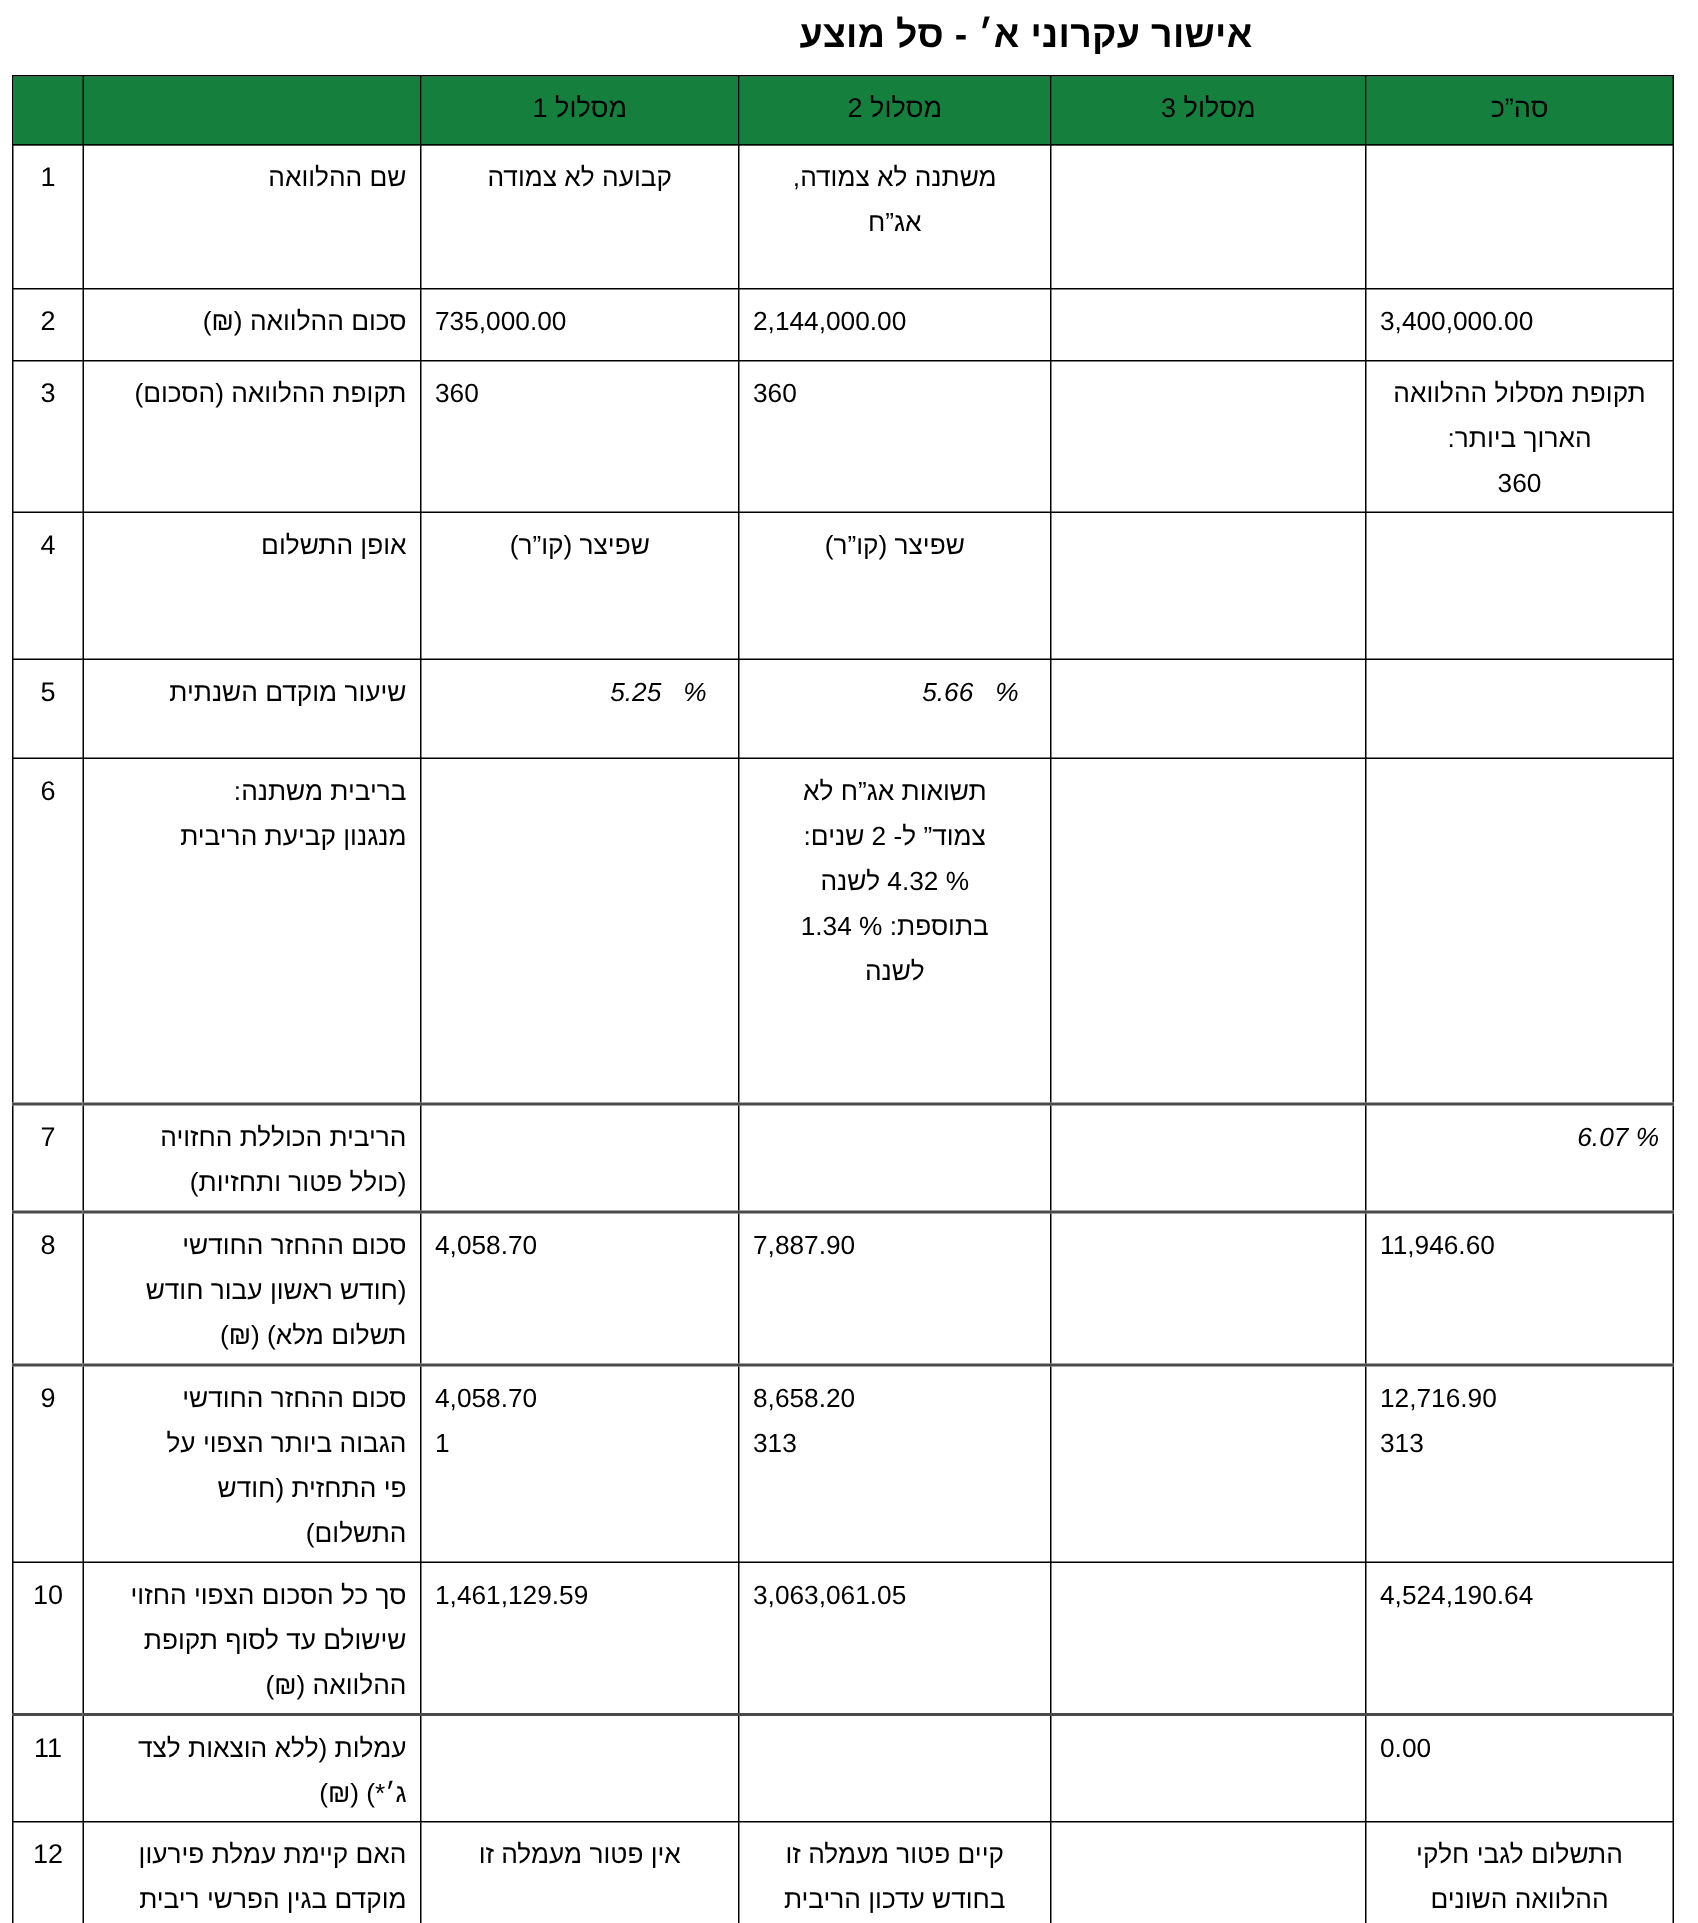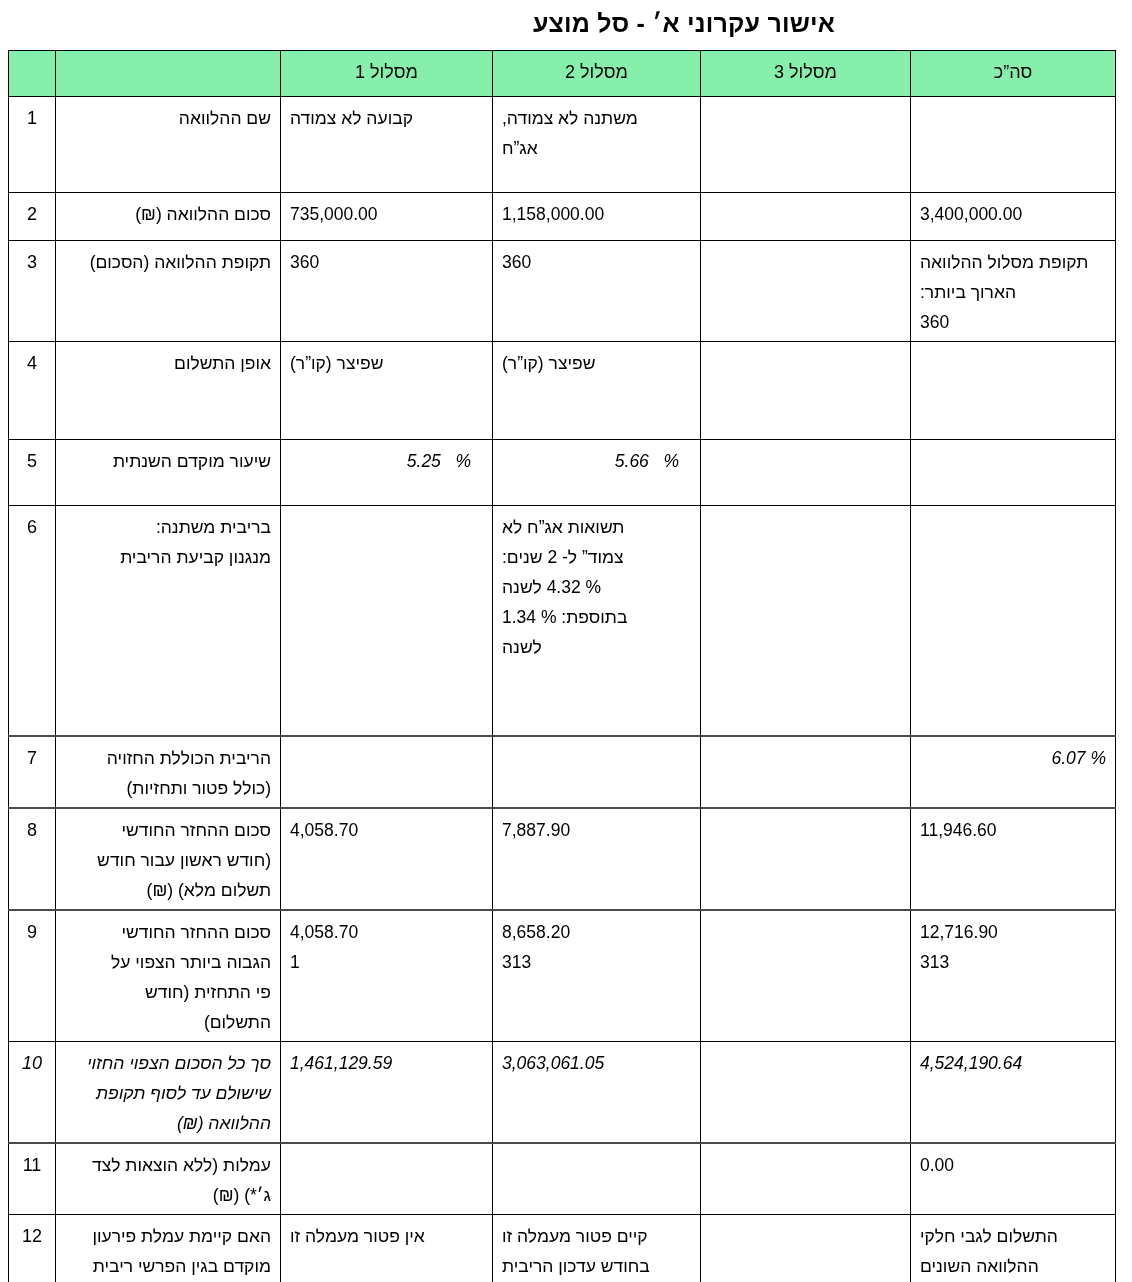--- a/index.html
+++ b/index.html
@@ -43,21 +43,21 @@
   }
   table.sal-table td, table.sal-table th {
     border: 1px solid #000000;
     vertical-align: top;
     padding: 6px 9px 4px 9px;
     line-height: 30px;
     font-weight: normal;
     box-sizing: border-box;
   }
   thead th {
-    background: #86efac;
+    background: #15803d;
     text-align: center;
     font-weight: bold;
     font-size: 18px;
     height: 46px;
     vertical-align: middle;
     padding: 2px 6px;
     border-bottom: 2px solid #4a4a4a;
   }
   .col-num   { width: 47px;  }
   .col-label { width: 225px; }
@@ -74,21 +74,21 @@
   }
   td.label {
     text-align: right;
     direction: rtl;
   }
   td.val {
     text-align: left;
     direction: rtl;
   }
   td.val.rtl-text {
-    text-align: left;
+    text-align: center;
   }
   .num-val {
     direction: ltr;
     unicode-bidi: embed;
     display: inline-block;
   }
   .pct-line {
     direction: ltr;
     unicode-bidi: embed;
     display: block;
@@ -99,21 +99,21 @@
 
   tr.r1 td { height: 96px; }
   tr.r2 td { height: 48px; }
   tr.r3 td { height: 92px; }
   tr.r4 td { height: 98px; }
   tr.r5 td { height: 66px; }
   tr.r6 td { height: 230px; }
   tr.r7 td { height: 68px; }
   tr.r8 td { height: 80px; }
   tr.r9 td { height: 115px; }
-  tr.r10 td { height: 100px; font-style: italic; }
+  tr.r10 td { height: 100px; }
   tr.r11 td { height: 63px; margin-left: 10px; }
   tr.r12 td { height: 104px; }
 
   tr.thick-top > td { border-top: 2px solid #4a4a4a; }
 
   .line { display: block; }
   .line-left { display: block; text-align: left; direction: ltr; }
 </style>
 </head>
 <body>
@@ -151,21 +151,21 @@
           <span class="line">אג”ח</span>
         </td>
         <td class="val rtl-text">קבועה לא צמודה</td>
         <td class="label">שם ההלוואה</td>
         <td class="num">1</td>
       </tr>
 
       <tr class="r2">
         <td class="val"><span class="num-val">3,400,000.00</span></td>
         <td class="val"></td>
-        <td class="val"><span class="num-val">1,158,000.00</span></td>
+        <td class="val"><span class="num-val">2,144,000.00</span></td>
         <td class="val"><span class="num-val">735,000.00</span></td>
         <td class="label">סכום ההלוואה (₪)</td>
         <td class="num">2</td>
       </tr>
 
       <tr class="r3">
         <td class="val rtl-text">
           <span class="line">תקופת מסלול ההלוואה</span>
           <span class="line">הארוך ביותר:</span>
           <span class="line">360</span>

